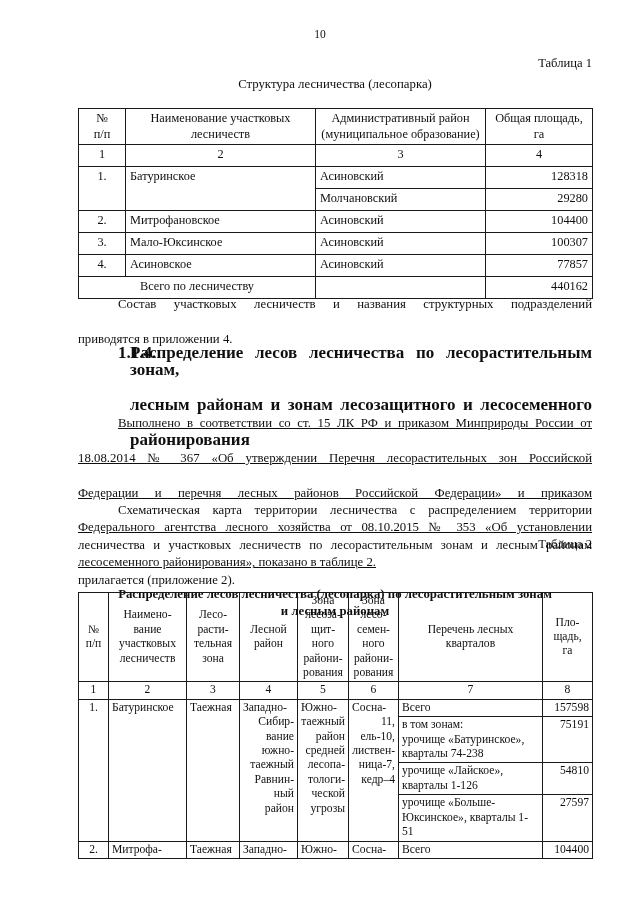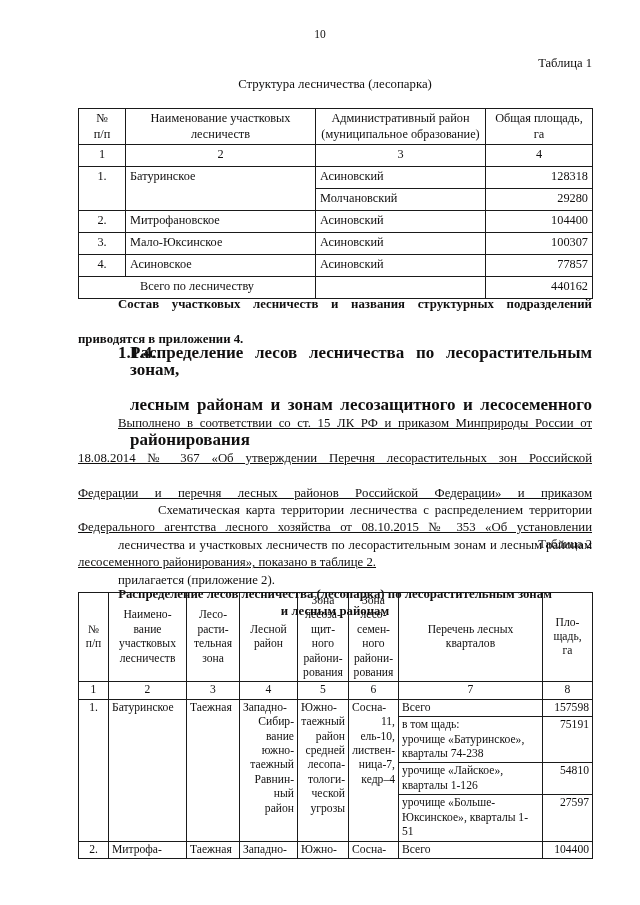--- a/index.html
+++ b/index.html
@@ -213,21 +213,21 @@
       </tr>
       <tr>
         <td class="ctr" colspan="2">Всего по лесничеству</td>
         <td class="lft"></td>
         <td class="rgt">440162</td>
       </tr>
     </tbody>
   </table>
 
   <div class="content" style="top:296px;">
-    <p class="body" style="text-indent:0;font-weight:bold;">
+    <p class="body" style="text-indent:0;">
       <span class="justify-line" style="text-indent:40px;">Состав участковых лесничеств и названия структурных подразделений</span>
       <span>приводятся в приложении 4.</span>
     </p>
   </div>
 
   <div class="content" style="top:344px;">
     <div class="heading">
       <div class="num">1.1.4.</div>
       <div class="htext">
         <span class="justify-line">Распределение лесов лесничества по лесорастительным зонам,</span>
@@ -241,21 +241,21 @@
     <p class="body" style="text-indent:0;">
       <span class="justify-line" style="text-indent:40px;">Выполнено в соответствии со ст. 15 ЛК РФ и приказом Минприроды России от</span>
       <span class="justify-line">18.08.2014 № 367 «Об утверждении Перечня лесорастительных зон Российской</span>
       <span class="justify-line">Федерации и перечня лесных районов Российской Федерации» и приказом</span>
       <span class="justify-line">Федерального агентства лесного хозяйства от 08.10.2015 № 353 «Об установлении</span>
       <span>лесосеменного районирования», показано в таблице 2.</span>
     </p>
   </div>
 
   <div class="content" style="top:502px;">
-    <p class="body" style="text-indent:0;margin-left:40px;">
+    <p class="body" style="text-indent:0;">
       <span class="justify-line" style="text-indent:40px;">Схематическая карта территории лесничества с распределением территории</span>
       <span class="justify-line">лесничества и участковых лесничеств по лесорастительным зонам и лесным районам</span>
       <span>прилагается (приложение 2).</span>
     </p>
   </div>
 
   <div class="content" style="top:536px;">
     <div class="table-label">Таблица 2</div>
   </div>
   <div class="content" style="top:586px;font-weight:bold;">
@@ -367,21 +367,21 @@
           <div>ница-7,</div>
           <div>кедр–4</div>
         </td>
         <td class="lft">
           <div>Всего</div>
         </td>
         <td class="rgt">157598</td>
       </tr>
       <tr>
         <td class="lft">
-          <div>в том щадь:</div>
+          <div>в том зонам:</div>
           <div>урочище «Батуринское»,</div>
           <div>кварталы 74-238</div>
         </td>
         <td class="rgt bot">75191</td>
       </tr>
       <tr>
         <td class="lft">
           <div>урочище «Лайское»,</div>
           <div>кварталы 1-126</div>
         </td>

